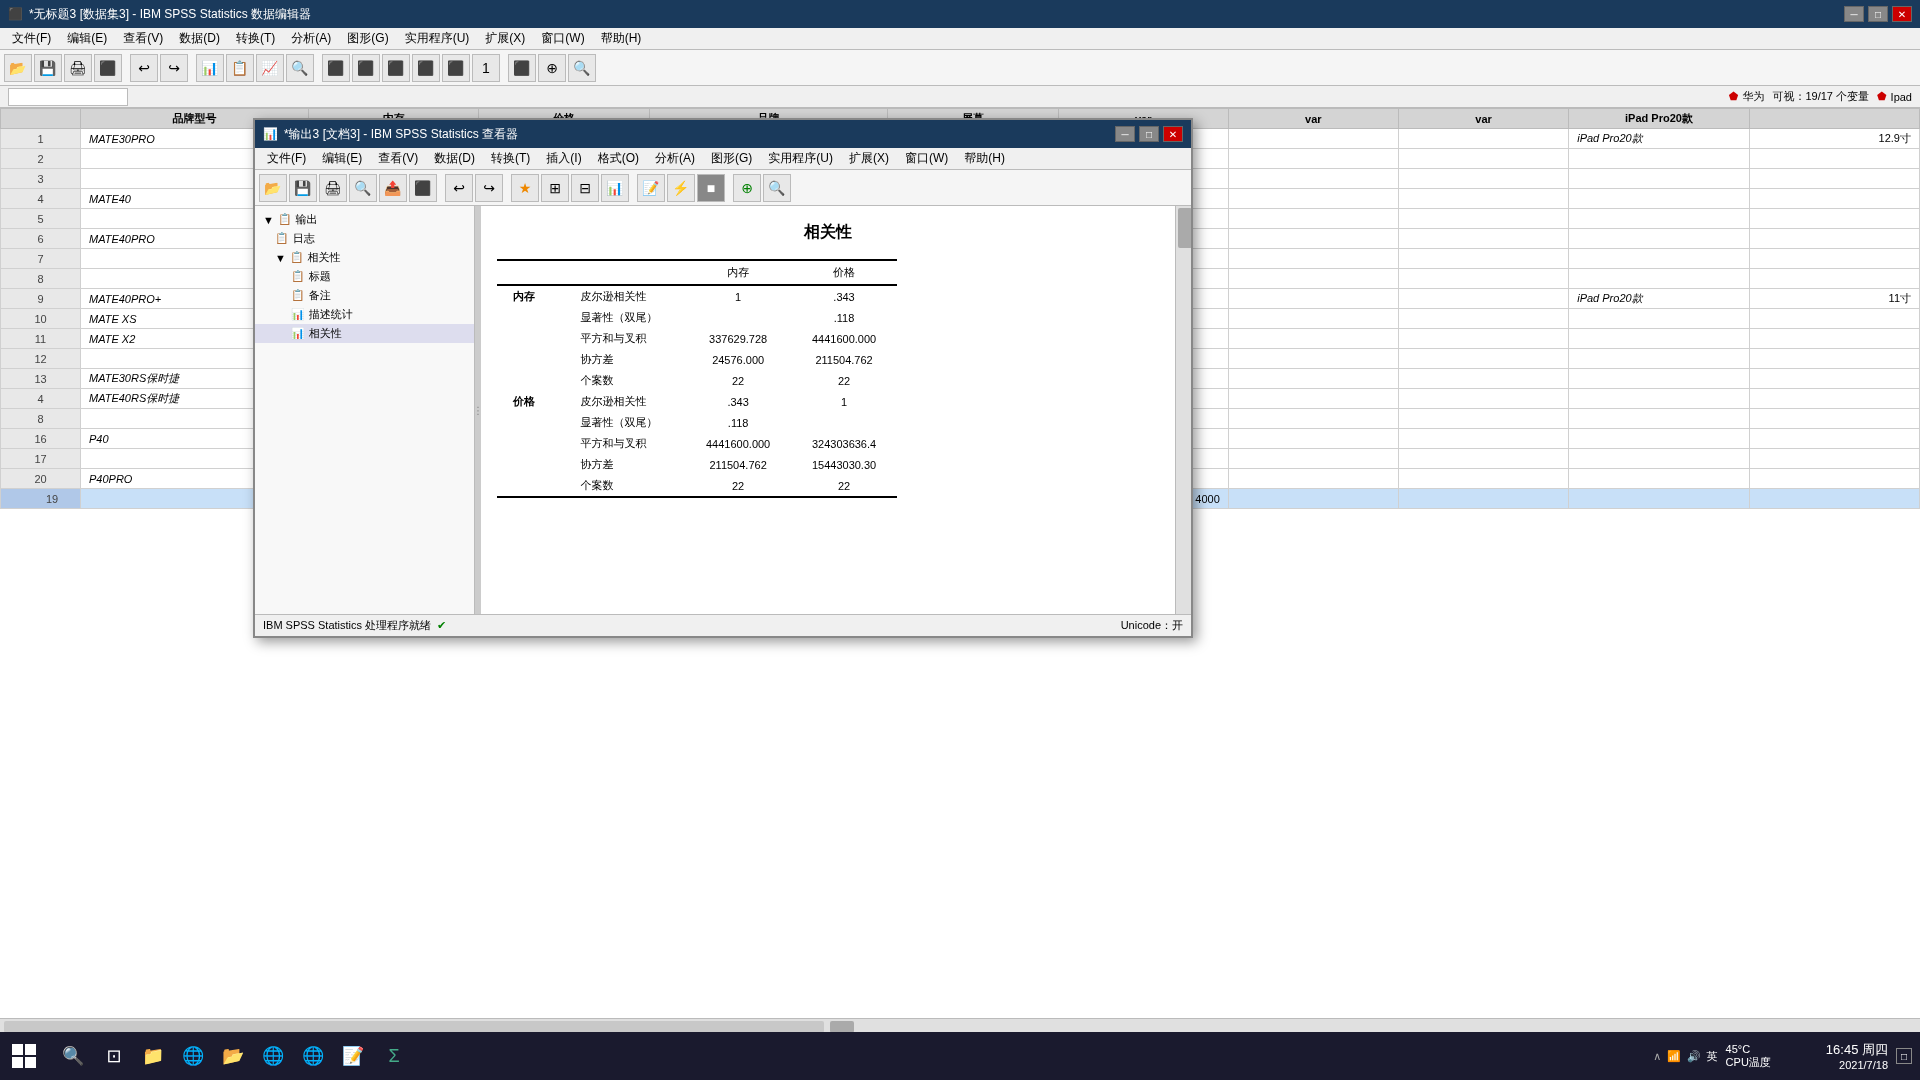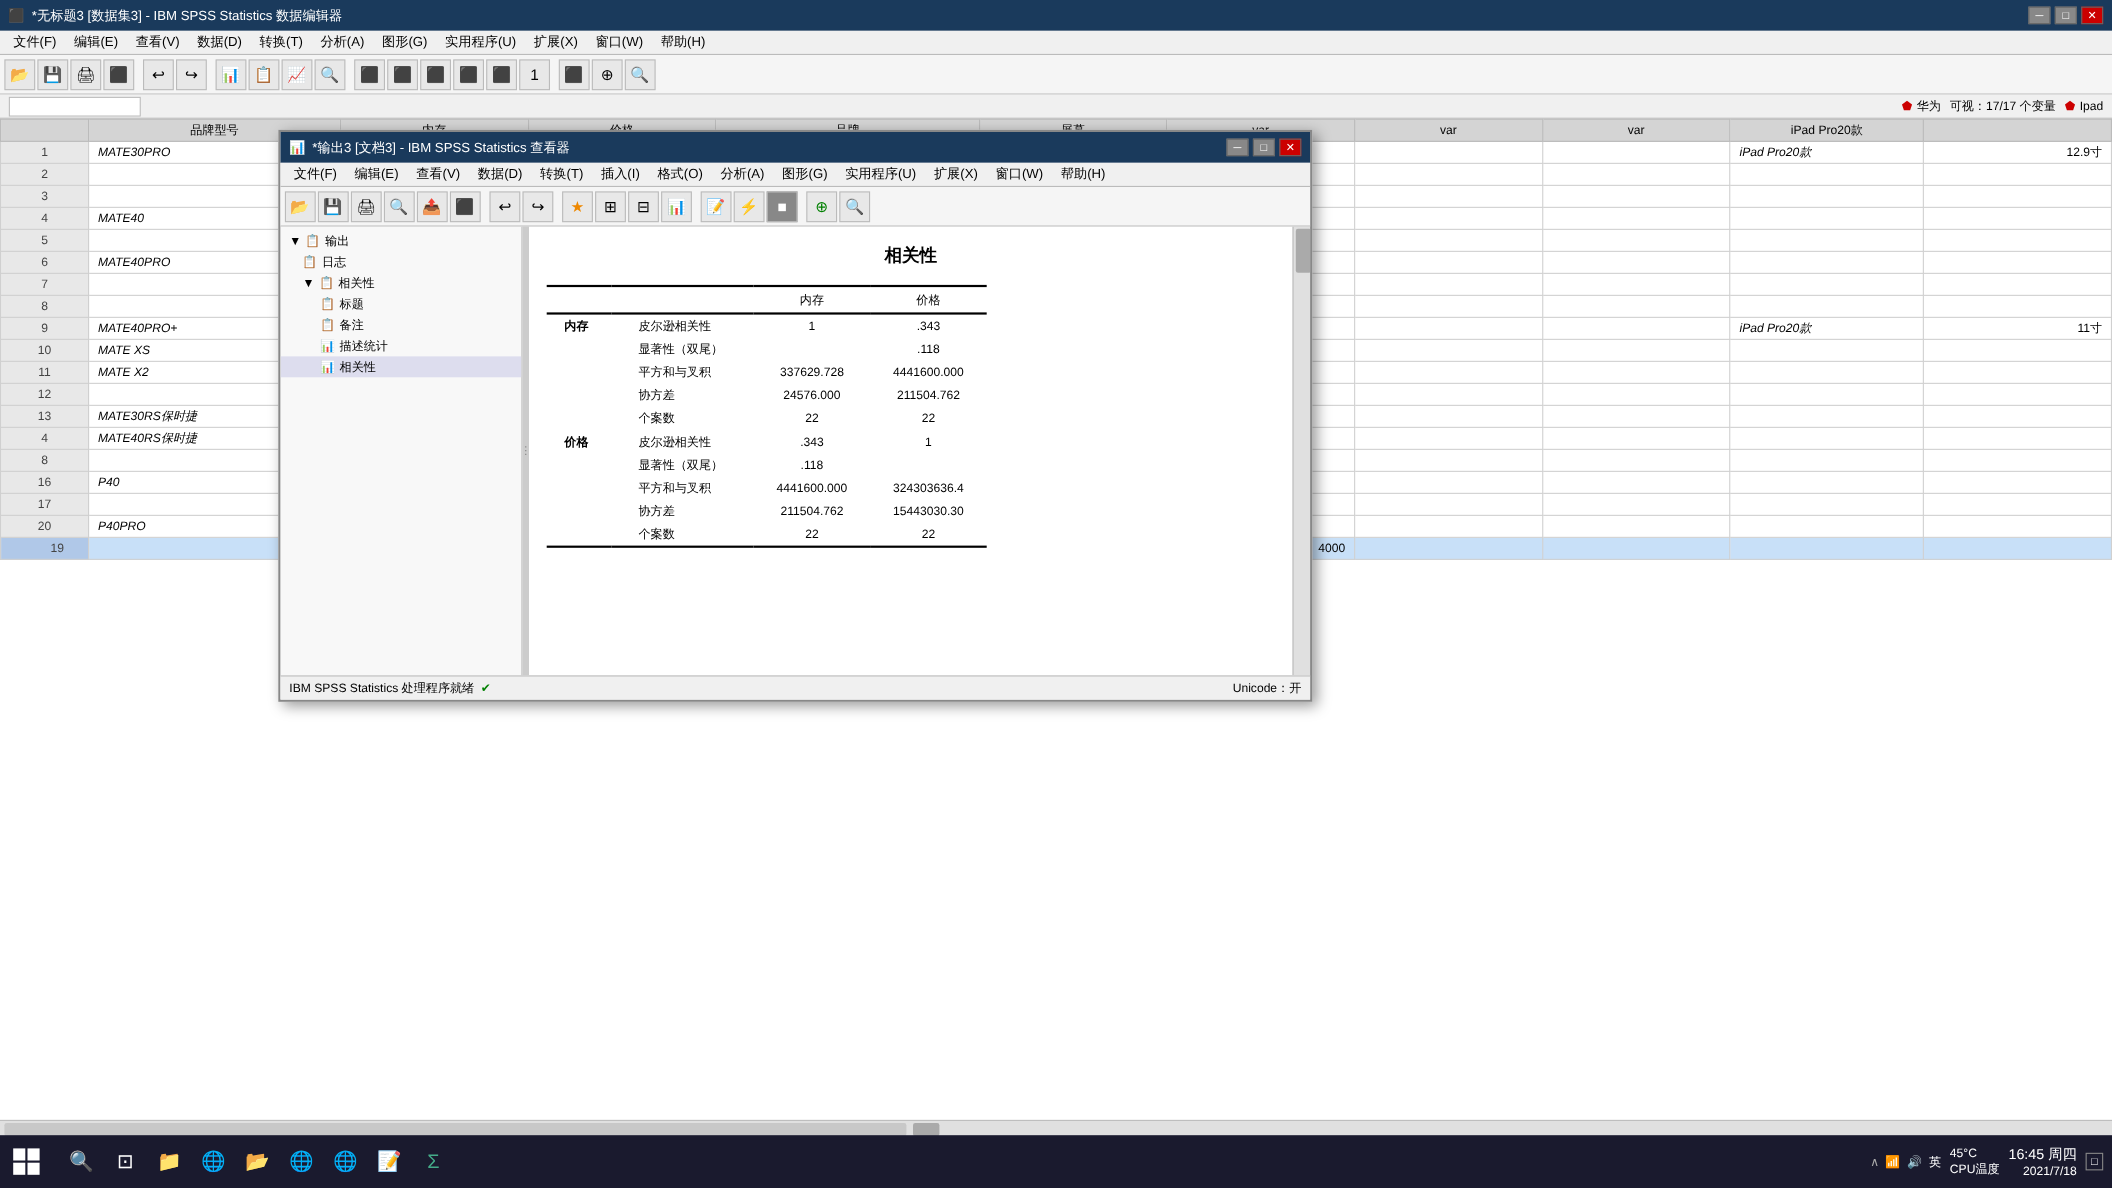--- a/index.html
+++ b/index.html
@@ -122,21 +122,21 @@
       border-collapse: collapse;
       font-size: 11px;
       min-width: 100%;
     }
 
     .data-grid th {
       background: #d4d4d4;
       border: 1px solid #bbb;
       padding: 2px 8px;
       text-align: center;
-      font-weight: normal;
+      font-weight: bold;
       min-width: 80px;
       white-space: nowrap;
     }
 
     .data-grid th.row-header {
       background: #d4d4d4;
       width: 40px;
       min-width: 40px;
     }
 
@@ -401,21 +401,21 @@
       display: flex;
       align-items: center;
       padding: 0 8px;
       gap: 8px;
       color: white;
       font-size: 11px;
     }
 
     .sys-tray { display: flex; gap: 6px; align-items: center; }
 
-    .clock { text-align: right; }
+    .clock { text-align: right; margin-left: 47px; }
     .clock-time { font-size: 13px; }
     .clock-date { font-size: 11px; }
 
     .processing-badge {
       background: #f5c518;
       color: black;
       padding: 2px 6px;
       font-size: 10px;
       font-weight: bold;
       border-radius: 2px;
@@ -496,21 +496,21 @@
     <div style="display:flex;align-items:center;gap:4px;">
       <input class="varname-input" type="text" value="" style="">
     </div>
     <div style="display:flex;align-items:center;gap:8px;">
 
       <div class="brand-icon">
         <span style="color:#c00;">⬟</span>
         <span>华为</span>
       </div>
 
-      <span class="visible-vars">可视：17/17 个变量</span>
+      <span class="visible-vars">可视：19/17 个变量</span>
 
       <div class="brand-icon">
         <span style="color:#c00;">⬟</span>
         <span>Ipad</span>
       </div>
     </div>
   </div>
 
   <div class="content-area">
     <div class="data-grid-container">

